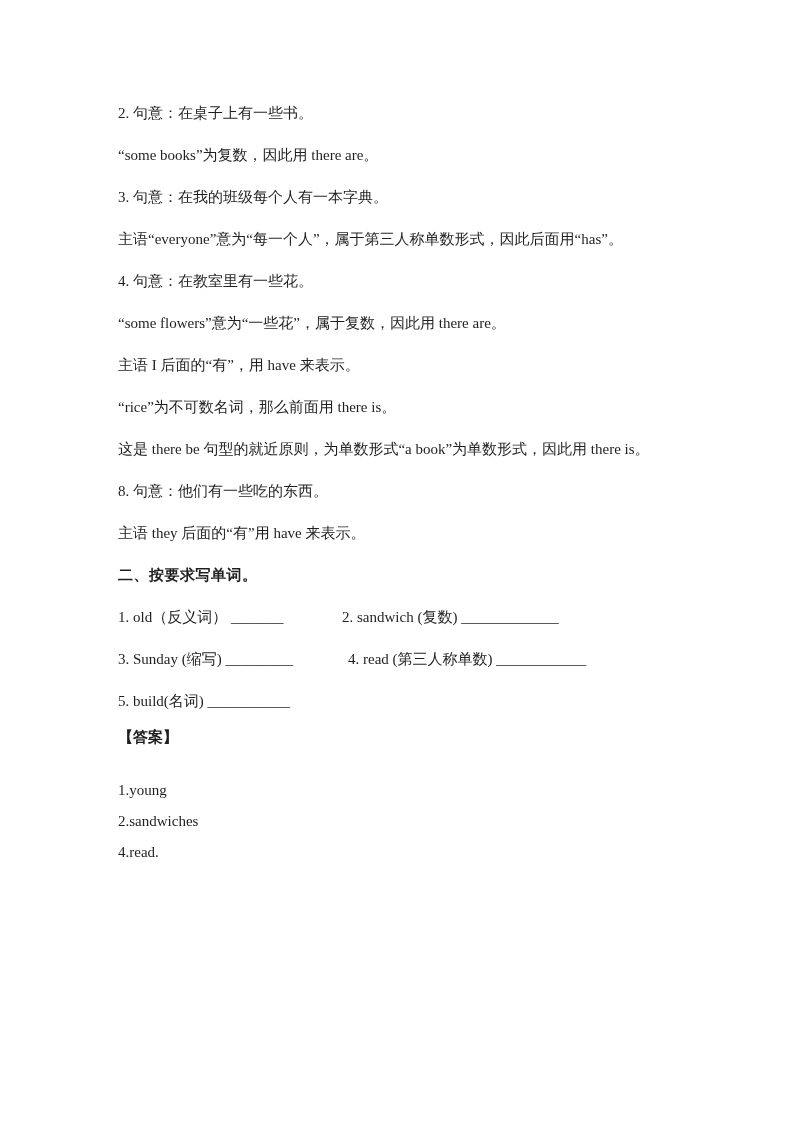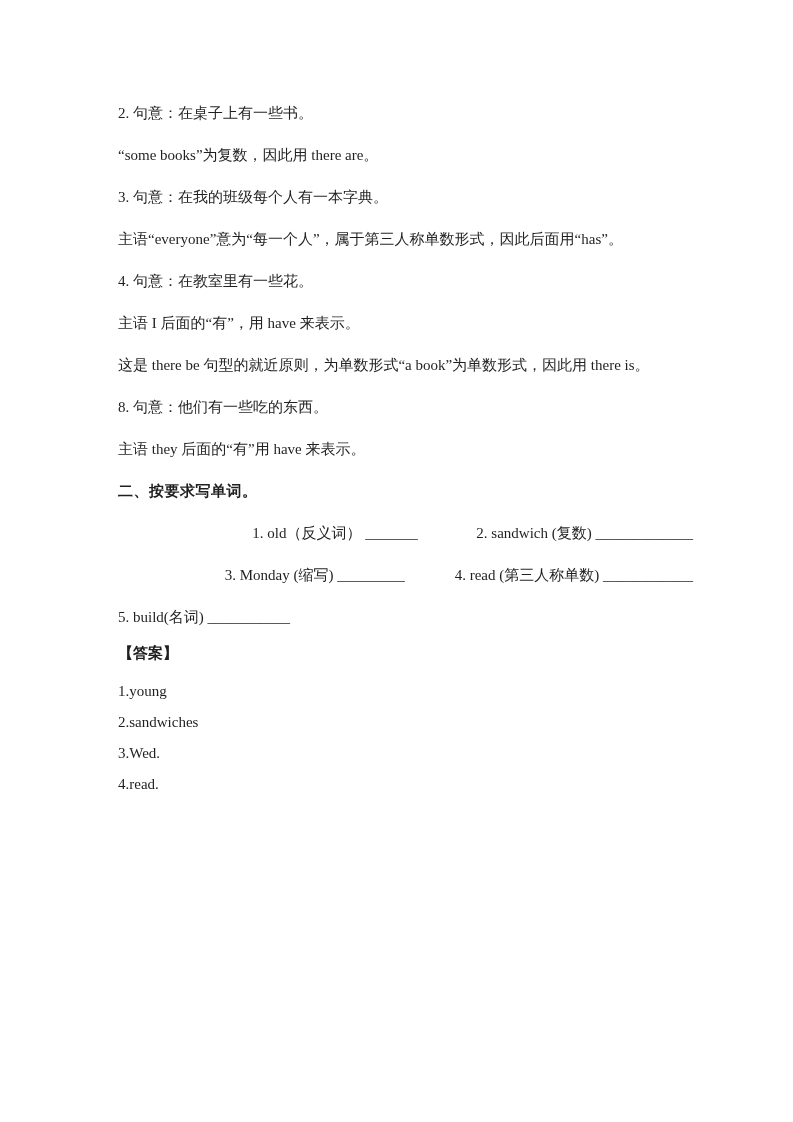--- a/index.html
+++ b/index.html
@@ -29,74 +29,74 @@
     white-space: nowrap;
   }
   .heading {
     font-weight: 700;
     letter-spacing: 0.5px;
   }
   .two-col {
     display: flex;
     line-height: 42px;
     white-space: nowrap;
-    justify-content: flex-end;
   }
   .two-col .c1 {
     display: inline-block;
     flex: 0 0 auto;
   }
   .row-a .c1 { width: 224px; }
   .row-b .c1 { width: 230px; }
   .answers-label {
     margin: 0;
     line-height: 31px;
     white-space: nowrap;
     font-weight: bold;
   }
   .answers-list {
-    margin-top: 7px;
+    margin-top: 22px;
   }
   .answer-line {
     margin: 0;
     line-height: 31px;
     white-space: nowrap;
   }
 </style>
 </head>
 <body>
 
 <div class="doc-page">
 
   <p class="line">2. 句意：在桌子上有一些书。</p>
   <p class="line">“some books”为复数，因此用 there are。</p>
   <p class="line">3. 句意：在我的班级每个人有一本字典。</p>
   <p class="line">主语“everyone”意为“每一个人”，属于第三人称单数形式，因此后面用“has”。</p>
   <p class="line">4. 句意：在教室里有一些花。</p>
+  <p class="line">“some flowers”意为“一些花”，属于复数，因此用 there are。</p>
   <p class="line">主语 I 后面的“有”，用 have 来表示。</p>
+  <p class="line">“rice”为不可数名词，那么前面用 there is。</p>
   <p class="line">这是 there be 句型的就近原则，为单数形式“a book”为单数形式，因此用 there is。</p>
   <p class="line">8. 句意：他们有一些吃的东西。</p>
   <p class="line">主语 they 后面的“有”用 have 来表示。</p>
 
   <p class="line heading">二、按要求写单词。</p>
 
   <div class="two-col row-a">
     <span class="c1">1. old（反义词） _______</span>
     <span class="c2">2. sandwich (复数) _____________</span>
   </div>
 
   <div class="two-col row-b">
-    <span class="c1">3. Monday (缩写) _________</span>
+    <span class="c1">3. Sunday (缩写) _________</span>
     <span class="c2">4. read (第三人称单数) ____________</span>
   </div>
 
   <p class="line">5. build(名词) ___________</p>
 
   <p class="answers-label">【答案】</p>
 
   <div class="answers-list">
     <p class="answer-line">1.young</p>
     <p class="answer-line">2.sandwiches</p>
-    <p class="answer-line">3.Wed.</p>
     <p class="answer-line">4.read.</p>
   </div>
 
 </div>
 
 </body></html>

